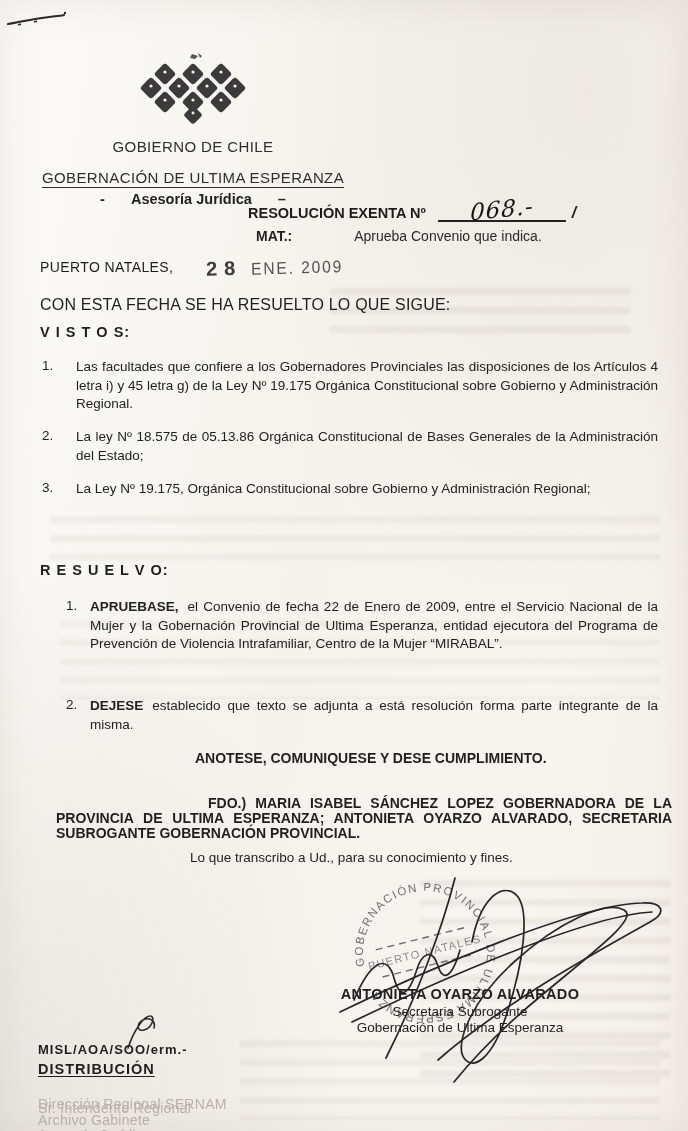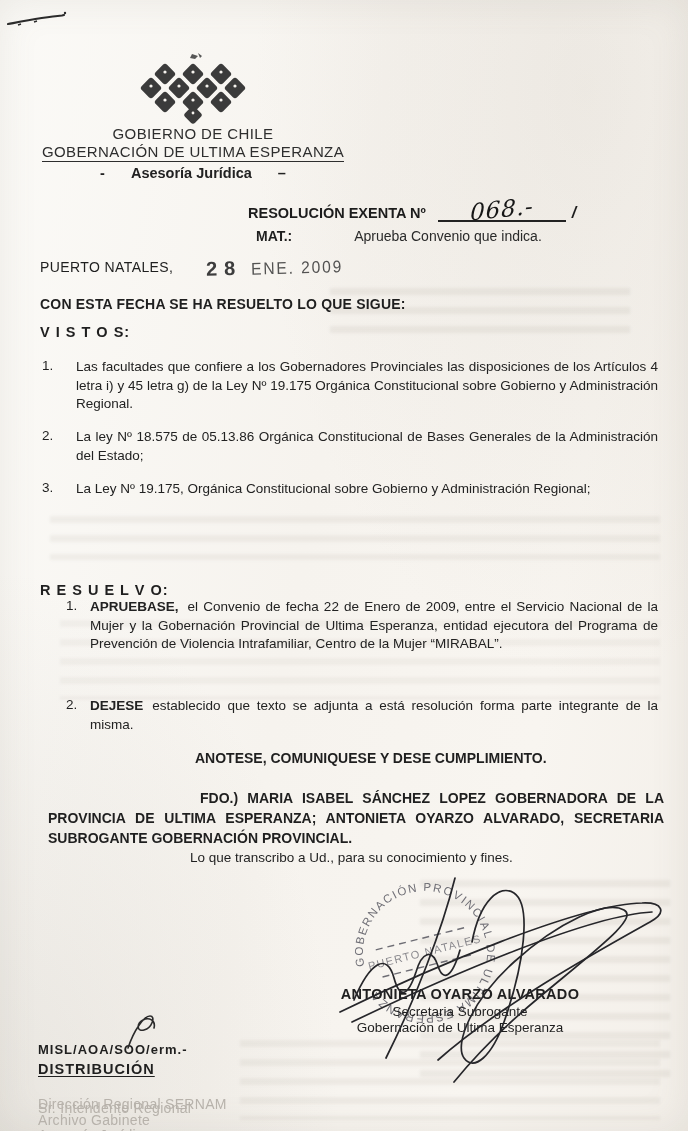--- a/index.html
+++ b/index.html
@@ -20,21 +20,21 @@
   
   .bleed{
     position:absolute;z-index:1;pointer-events:none;
     background:repeating-linear-gradient(to bottom,
       rgba(164,157,146,.30) 0px, rgba(164,157,146,.30) 7px,
       transparent 7px, transparent 19px);
     filter:blur(1.4px);opacity:.45;
   }
   
   .letterhead{left:28px;top:52px;width:330px;text-align:center;z-index:2;}
-  .lh-line{font-size:15px;letter-spacing:.4px;color:#2e2e2e;line-height:16px;margin-top:2px;}
+  .lh-line{font-size:15px;letter-spacing:.4px;color:#2e2e2e;line-height:16px;margin-top:15px;}
   .lh-underline{display:inline-block;border-bottom:1.6px solid #2e2e2e;padding-bottom:1px;}
   .asesoria{display:flex;justify-content:center;gap:26px;font-size:14.5px;font-weight:bold;color:#222;margin-top:3px;}
   
   .res-line{left:248px;top:194px;width:420px;font-size:14.5px;font-weight:bold;color:#1c1c1c;z-index:2;}
   .res-underline{display:inline-block;width:128px;border-bottom:2px solid #222;margin-left:12px;text-align:center;vertical-align:bottom;}
   .handwritten{
     display:inline-block;font-family:"DejaVu Serif",serif;font-style:italic;
     font-size:23px;font-weight:400;color:#161616;
     transform:rotate(-6deg) skewX(-8deg);transform-origin:center;
     position:relative;top:2px;letter-spacing:1px;
@@ -45,34 +45,34 @@
   .mat-text{margin-left:58px;color:#2a2a2a;margin-top:40px;}
   
   .place-line{left:40px;top:256px;z-index:2;}
   .place{font-weight:normal;font-size:14px;letter-spacing:.4px;}
   .date-stamp{
     display:inline-block;margin-left:28px;color:#3d3d3d;
     transform:rotate(-1.5deg);vertical-align:middle;white-space:nowrap;
   }
   .stamp-day{font-weight:bold;font-size:20px;letter-spacing:7px;}
   .stamp-rest{font-size:17px;letter-spacing:2px;opacity:.88;transform:scaleX(.92);display:inline-block;}
-  .intro{left:40px;top:296px;font-size:14px;font-weight:bold;letter-spacing:.2px;z-index:2;}
+  .intro{left:40px;top:296px;font-size:16px;font-weight:normal;letter-spacing:.2px;z-index:2;}
   .section-heading{left:40px;font-size:14.5px;font-weight:bold;letter-spacing:1px;z-index:2;}
   
   .v-item{display:flex;z-index:2;}
   .v-num{width:34px;flex:none;font-size:13.5px;}
   .v-text{margin:0;font-size:13.5px;line-height:18.5px;text-align:justify;color:#222;}
   .r-item{display:flex;z-index:2;}
   .r-num{width:24px;flex:none;font-size:13.5px;}
   .r-text{margin:0;font-size:13.5px;line-height:18.5px;text-align:justify;color:#222;}
   .r-text b{margin-right:9px;}
   
   .anotese{left:195px;top:750px;font-size:14px;font-weight:bold;z-index:2;}
-  .fdo{left:40px;top:780px;width:616px;margin:8px;font-size:14px;font-weight:bold;
-       line-height:20px;text-align:justify;text-indent:152px;z-index:2;}
+  .fdo{left:40px;top:780px;width:616px;margin:16px;font-size:14px;font-weight:bold;
+       line-height:15px;text-align:justify;text-indent:152px;z-index:2;}
   .transcribo{left:190px;top:850px;font-size:13.5px;z-index:2;}
   
   .stamp-svg{left:330px;top:858px;z-index:3;opacity:.82;}
   .sig-svg{left:310px;top:860px;z-index:5;}
   .sig-block{left:300px;top:986px;width:320px;text-align:center;z-index:4;}
   .sig-name{font-size:14.5px;font-weight:bold;letter-spacing:.3px;}
   .sig-title{font-size:13.5px;margin-top:2px;}
   .sig-org{font-size:13.5px;margin-top:1px;}
   
   .initials{left:38px;top:1042px;font-size:13px;font-weight:bold;letter-spacing:1px;z-index:2;}
@@ -192,21 +192,21 @@
   </div>
   <div class="abs v-item" style="left:42px;top:428px;width:616px;">
     <span class="v-num">2.</span>
     <p class="v-text">La ley Nº 18.575 de 05.13.86 Orgánica Constitucional de Bases Generales de la Administración del Estado;</p>
   </div>
   <div class="abs v-item" style="left:42px;top:480px;width:616px;">
     <span class="v-num">3.</span>
     <p class="v-text">La Ley Nº 19.175, Orgánica Constitucional sobre Gobierno y Administración Regional;</p>
   </div>
 
-  <div class="abs section-heading" style="top:582px;">R E S U E L V O:</div>
+  <div class="abs section-heading" style="top:562px;">R E S U E L V O:</div>
 
   <div class="abs r-item" style="left:66px;top:598px;width:592px;">
     <span class="r-num">1.</span>
     <p class="r-text"><b>APRUEBASE,</b><span>el Convenio de fecha 22 de Enero de 2009, entre el Servicio Nacional de la Mujer y la Gobernación Provincial de Ultima Esperanza, entidad ejecutora del Programa de Prevención de Violencia Intrafamiliar, Centro de la Mujer “MIRABAL”.</span></p>
   </div>
   <div class="abs r-item" style="left:66px;top:697px;width:592px;">
     <span class="r-num">2.</span>
     <p class="r-text"><b>DEJESE</b><span>establecido que  texto se adjunta a está resolución forma parte integrante de la misma.</span></p>
   </div>
 

